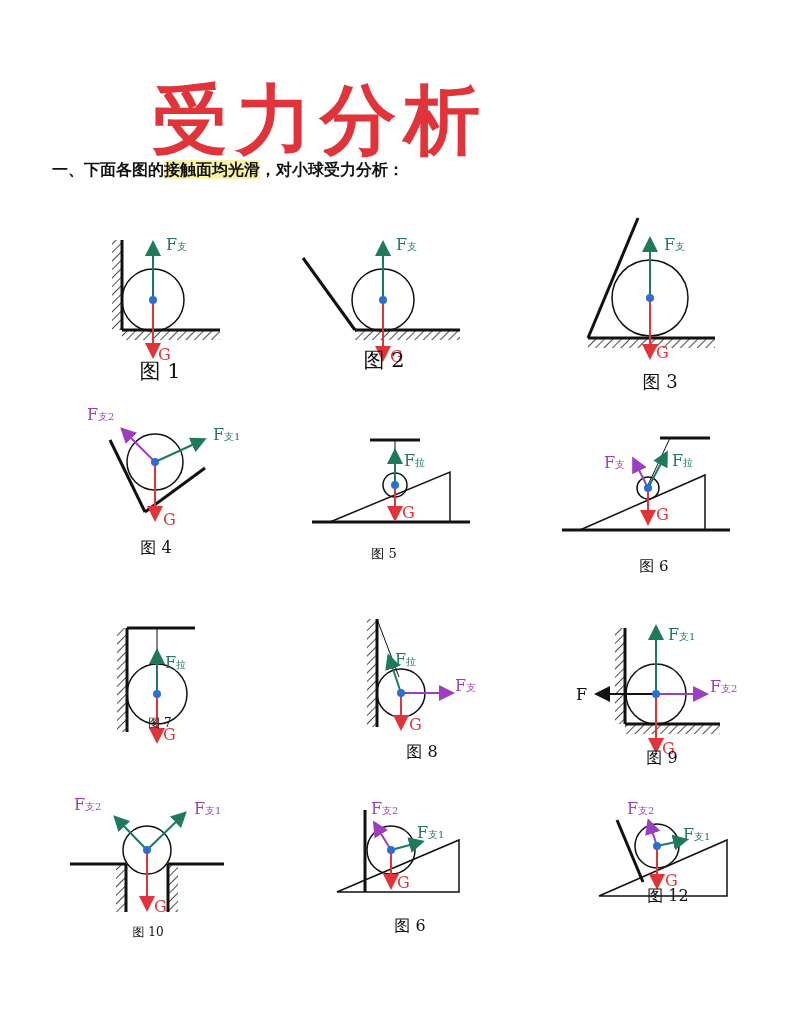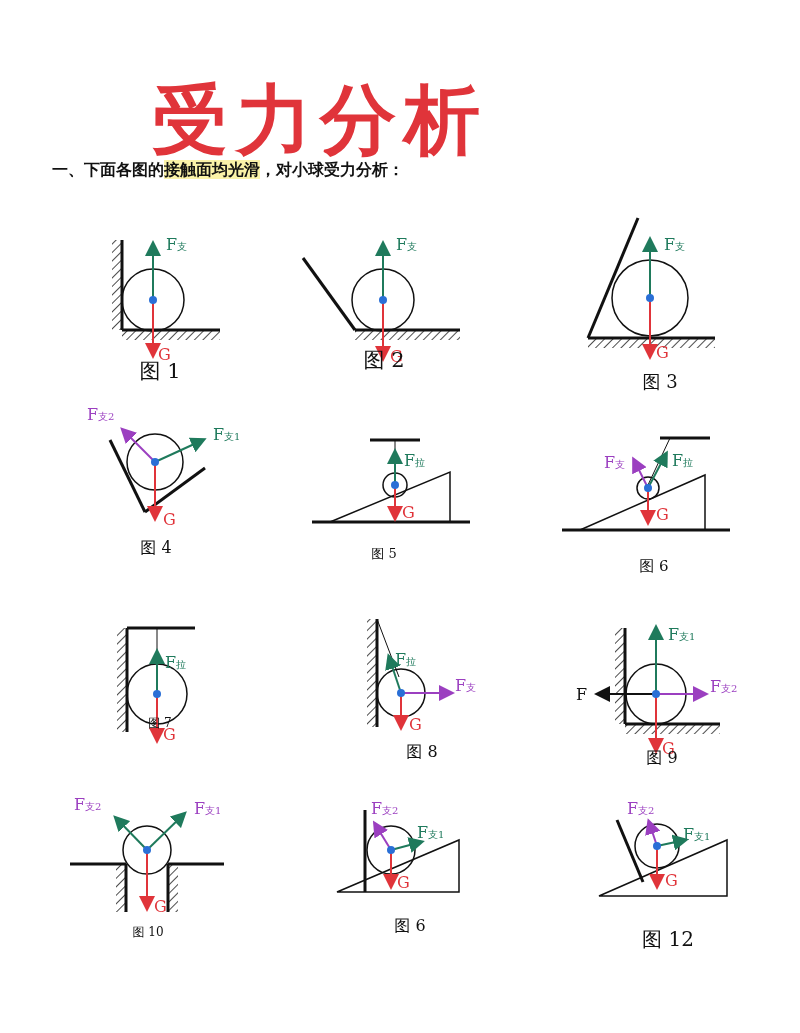--- a/index.html
+++ b/index.html
@@ -205,13 +205,13 @@
   <polygon points="4,96 132,40 132,96" fill="none" stroke="#111" stroke-width="1.5"></polygon>
   <circle cx="62" cy="46" r="22" fill="none" stroke="#111" stroke-width="1.5"></circle>
   <line x1="62" y1="46" x2="54" y2="22" stroke="#9b3fc0" stroke-width="2" marker-end="url(#ap)"></line>
   <line x1="62" y1="46" x2="90" y2="40" stroke="#1f7a5c" stroke-width="2" marker-end="url(#ag)"></line>
   <line x1="62" y1="46" x2="62" y2="86" stroke="#e0343a" stroke-width="2" marker-end="url(#ar)"></line>
   <circle cx="62" cy="46" r="4" fill="#2a6fd6"></circle>
   <text x="32" y="14" font-size="16" fill="#9b3fc0" class="f">F<tspan font-size="10">支2</tspan></text>
   <text x="88" y="40" font-size="16" fill="#1f7a5c" class="f">F<tspan font-size="10">支1</tspan></text>
   <text x="70" y="86" font-size="16" fill="#e0343a" class="f">G</text>
 </svg>
-<div class="cap" style="left:608px;top:926px;font-size:20px">图 12</div>
+<div class="cap" style="left:608px;top:886px;font-size:16px">图 12</div>
 
 </body></html>

